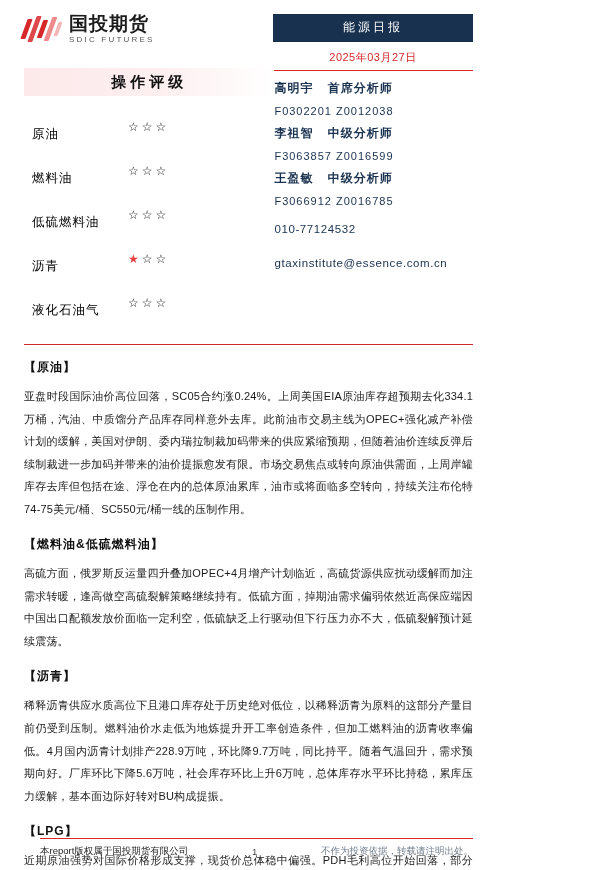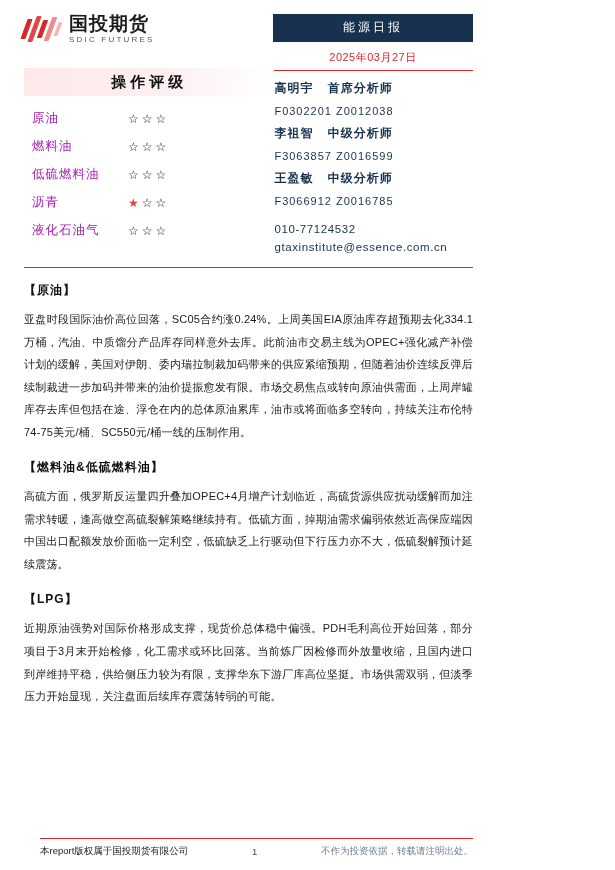--- a/index.html
+++ b/index.html
@@ -121,21 +121,22 @@
   }
   .rating-row {
     display: flex;
     align-items: center;
     margin-bottom: 11px;
     font-size: 12.5px;
   }
   .rating-name {
     width: 96px;
     letter-spacing: 1px;
-    color: #a21caf;
+    color: #000000;
+    margin-top: 16px;
   }
   .stars {
     letter-spacing: 3px;
     font-size: 12px;
     color: #111;
   }
   .stars .filled { color: #e8403f; }
   .stars .empty { color: #111; }
 
   
@@ -160,21 +161,21 @@
     color: #18314f;
     letter-spacing: 1px;
     margin-top: 8px;
   }
   .contact {
     font-size: 11.5px;
     color: #18314f;
     letter-spacing: 0.6px;
     margin-top: 16px;
   }
-  .contact.email { margin-top: 6px; }
+  .contact.email { margin-top: 22px; }
 
   
   .main-rule {
     height: 1px;
     background: #d6282b;
     margin: 14px 0 0 0;
   }
 
   
   .sections {
@@ -318,20 +319,22 @@
       <div class="section-head">【原油】</div>
       <div class="section-body">亚盘时段国际油价高位回落，SC05合约涨0.24%。上周美国EIA原油库存超预期去化334.1万桶，汽油、中质馏分产品库存同样意外去库。此前油市交易主线为OPEC+强化减产补偿计划的缓解，美国对伊朗、委内瑞拉制裁加码带来的供应紧缩预期，但随着油价连续反弹后续制裁进一步加码并带来的油价提振愈发有限。市场交易焦点或转向原油供需面，上周岸罐库存去库但包括在途、浮仓在内的总体原油累库，油市或将面临多空转向，持续关注布伦特74-75美元/桶、SC550元/桶一线的压制作用。</div>
     </div>
 
     <div class="section">
       <div class="section-head">【燃料油&amp;低硫燃料油】</div>
       <div class="section-body">高硫方面，俄罗斯反运量四升叠加OPEC+4月增产计划临近，高硫货源供应扰动缓解而加注需求转暖，逢高做空高硫裂解策略继续持有。低硫方面，掉期油需求偏弱依然近高保应端因中国出口配额发放价面临一定利空，低硫缺乏上行驱动但下行压力亦不大，低硫裂解预计延续震荡。</div>
     </div>
 
     <div class="section">
+      <div class="section-head">【沥青】</div>
+      <div class="section-body">稀释沥青供应水质高位下且港口库存处于历史绝对低位，以稀释沥青为原料的这部分产量目前仍受到压制。燃料油价水走低为地炼提升开工率创造条件，但加工燃料油的沥青收率偏低。4月国内沥青计划排产228.9万吨，环比降9.7万吨，同比持平。随着气温回升，需求预期向好。厂库环比下降5.6万吨，社会库存环比上升6万吨，总体库存水平环比持稳，累库压力缓解，基本面边际好转对BU构成提振。</div>
     </div>
 
     <div class="section">
       <div class="section-head">【LPG】</div>
       <div class="section-body">近期原油强势对国际价格形成支撑，现货价总体稳中偏强。PDH毛利高位开始回落，部分项目于3月末开始检修，化工需求或环比回落。当前炼厂因检修而外放量收缩，且国内进口到岸维持平稳，供给侧压力较为有限，支撑华东下游厂库高位坚挺。市场供需双弱，但淡季压力开始显现，关注盘面后续库存震荡转弱的可能。</div>
     </div>
 
   </div>
 
   <div class="footer">

